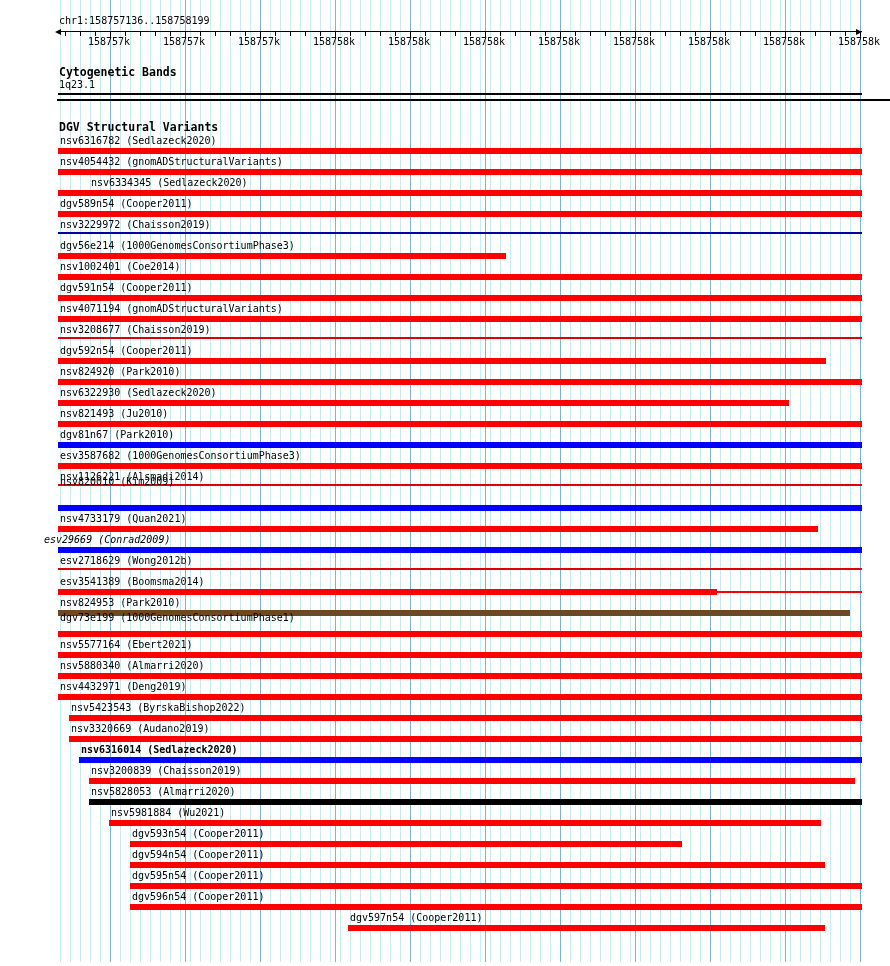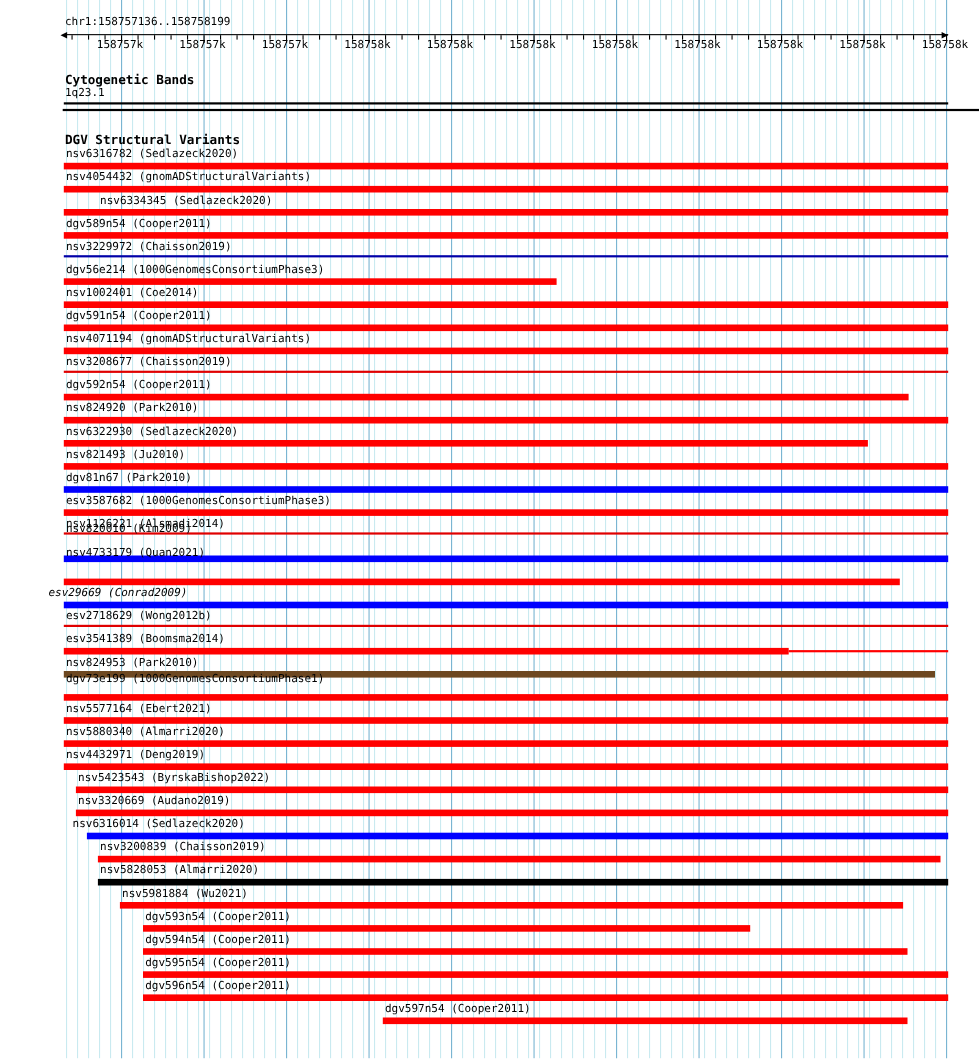--- a/index.html
+++ b/index.html
@@ -279,21 +279,21 @@
         </div>
         <div>
           <div class="variant-label" style="left: 60px; top: 471px;">nsv1126221 (Alsmadi2014)</div>
           <div class="variant-bar" style="left: 58px; top: 484px; width: 804px; height: 2px; background: rgb(224, 0, 0);"></div>
         </div>
         <div>
           <div class="variant-label" style="left: 60px; top: 476px;">nsv820010 (Kim2009)</div>
           <div class="variant-bar" style="left: 58px; top: 505px; width: 804px; height: 6px; background: rgb(0, 0, 255);"></div>
         </div>
         <div>
-          <div class="variant-label" style="left: 60px; top: 497px;">nsv4733179 (Quan2021)</div>
+          <div class="variant-label" style="left: 60px; top: 513px;">nsv4733179 (Quan2021)</div>
           <div class="variant-bar" style="left: 58px; top: 526px; width: 760px; height: 6px; background: rgb(255, 0, 0);"></div>
         </div>
         <div>
           <div class="variant-label" style="left: 44px; top: 534px; font-style: italic;">esv29669 (Conrad2009)</div>
           <div class="variant-bar" style="left: 58px; top: 547px; width: 804px; height: 6px; background: rgb(0, 0, 255);"></div>
         </div>
         <div>
           <div class="variant-label" style="left: 60px; top: 555px;">esv2718629 (Wong2012b)</div>
           <div class="variant-bar" style="left: 58px; top: 568px; width: 804px; height: 2px; background: rgb(224, 0, 0);"></div>
         </div>
@@ -324,21 +324,21 @@
         </div>
         <div>
           <div class="variant-label" style="left: 71px; top: 702px;">nsv5423543 (ByrskaBishop2022)</div>
           <div class="variant-bar" style="left: 69px; top: 715px; width: 793px; height: 6px; background: rgb(255, 0, 0);"></div>
         </div>
         <div>
           <div class="variant-label" style="left: 71px; top: 723px;">nsv3320669 (Audano2019)</div>
           <div class="variant-bar" style="left: 69px; top: 736px; width: 793px; height: 6px; background: rgb(255, 0, 0);"></div>
         </div>
         <div>
-          <div class="variant-label" style="left: 66px; top: 744px;">nsv6316014 (Sedlazeck2020)</div>
+          <div class="variant-label" style="left: 81px; top: 744px; font-weight: bold;">nsv6316014 (Sedlazeck2020)</div>
           <div class="variant-bar" style="left: 79px; top: 757px; width: 783px; height: 6px; background: rgb(0, 0, 255);"></div>
         </div>
         <div>
           <div class="variant-label" style="left: 91px; top: 765px;">nsv3200839 (Chaisson2019)</div>
           <div class="variant-bar" style="left: 89px; top: 778px; width: 766px; height: 6px; background: rgb(255, 0, 0);"></div>
         </div>
         <div>
           <div class="variant-label" style="left: 91px; top: 786px;">nsv5828053 (Almarri2020)</div>
           <div class="variant-bar" style="left: 89px; top: 799px; width: 773px; height: 6px; background: rgb(0, 0, 0);"></div>
         </div>

